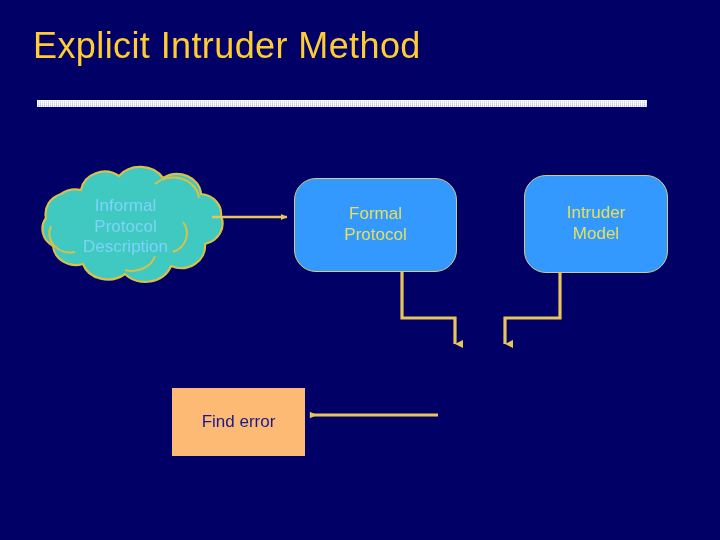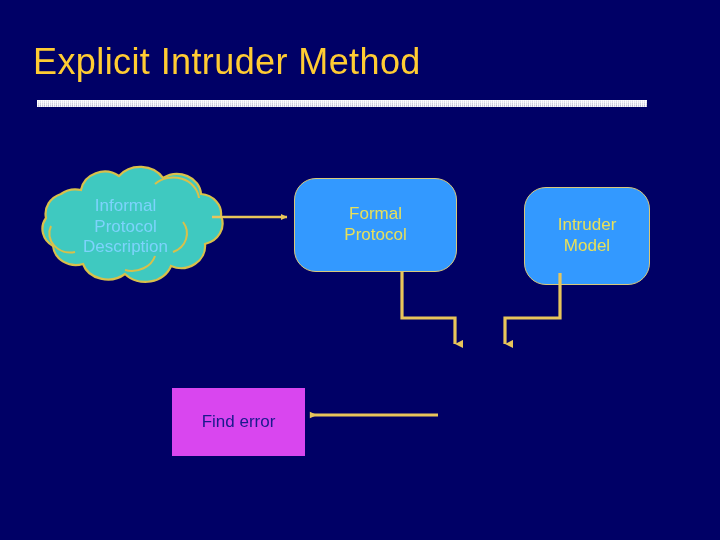--- a/index.html
+++ b/index.html
@@ -14,21 +14,21 @@
     height: 540px;
     background: #000066;
     overflow: hidden;
     font-family: "Liberation Sans", sans-serif;
   }
 
   
   #title {
     position: absolute;
     left: 33px;
-    top: 44px;
+    top: 28px;
     width: 640px;
     font-size: 36px;
     font-weight: normal;
     letter-spacing: 0.4px;
     color: #FFCC33;
     line-height: 1.0;
     white-space: nowrap;
   }
 
   
@@ -89,34 +89,34 @@
 
   
   .round-box {
     position: absolute;
     background: #3399FF;
     border: 1px solid #D9C87A;
     border-radius: 22px;
     box-sizing: border-box;
   }
   #formal-protocol-box { left: 294px; top: 178px; width: 163px; height: 94px; }
-  #intruder-model-box  { left: 524px; top: 175px; width: 126px; height: 98px; margin-top: 12px; }
+  #intruder-model-box  { left: 524px; top: 175px; width: 144px; height: 98px; }
   .round-box .shape-label {
     font-size: 17px;
     color: #E8E05A;
   }
 
   
   #find-error-box {
     position: absolute;
     left: 172px;
     top: 388px;
     width: 133px;
     height: 68px;
-    background: #d946ef;
+    background: #fdba74;
   }
   #find-error-box .shape-label {
     font-size: 17px;
     color: #1A1A8C;
   }
 
   
   #analysis-tool-shape {
     position: absolute;
     left: 405px;

